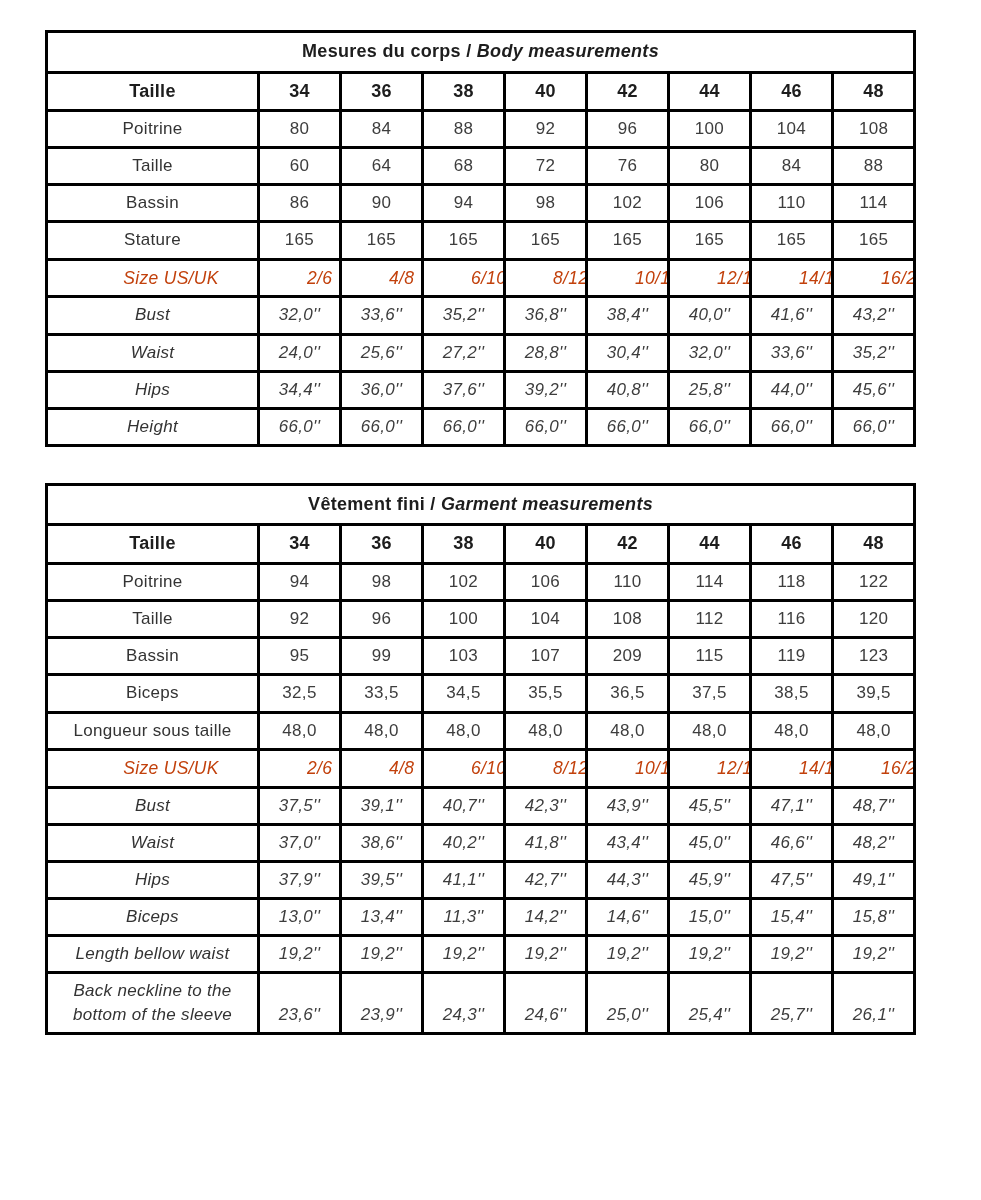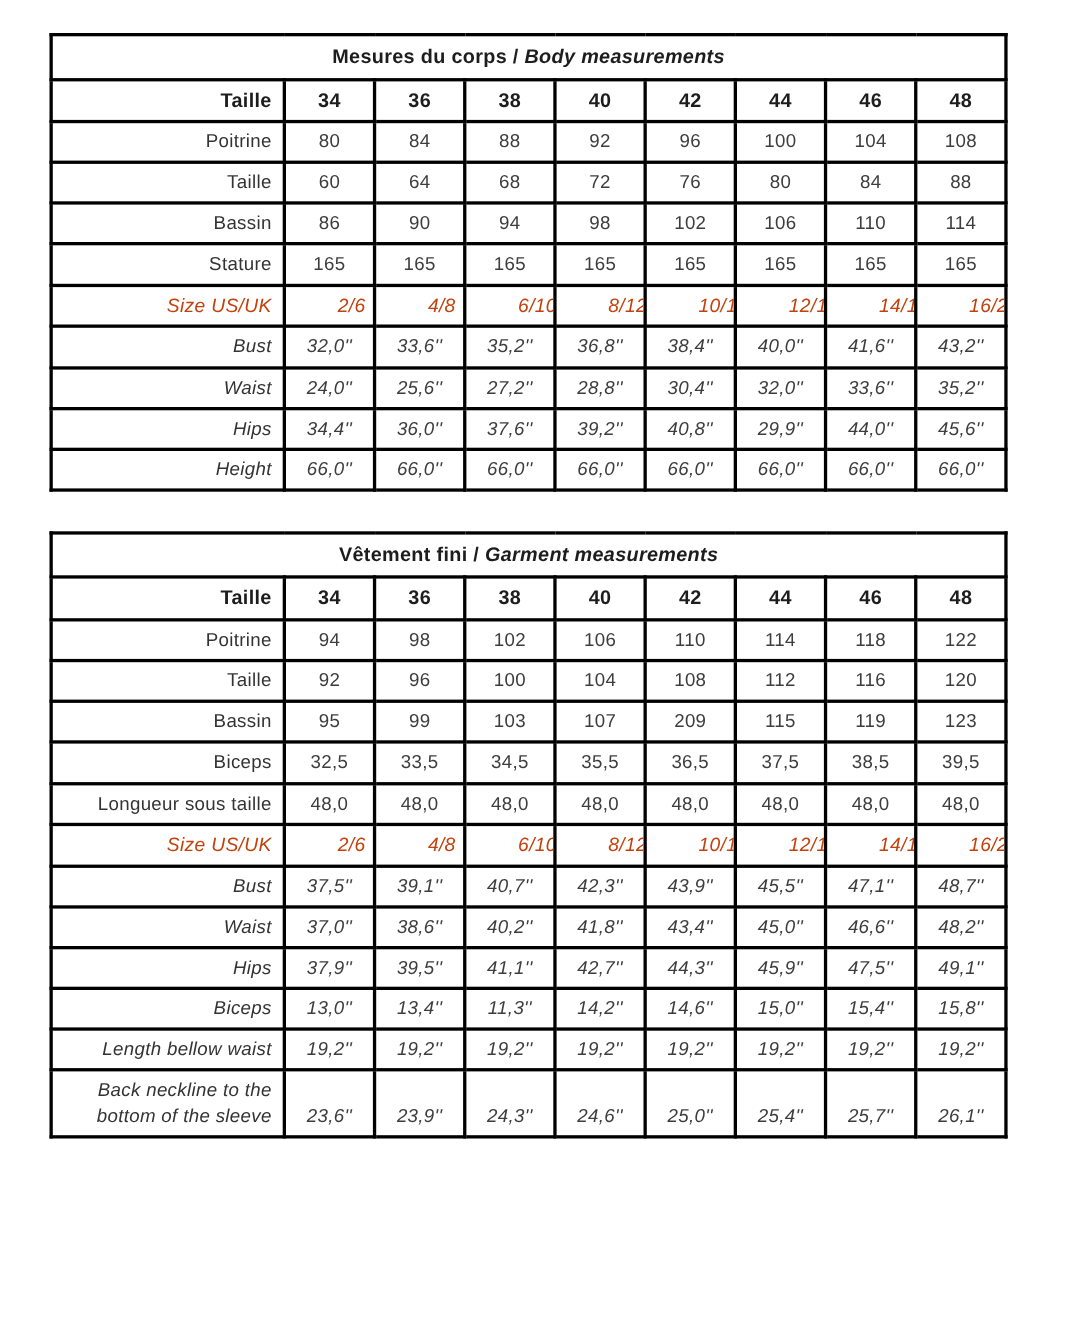--- a/index.html
+++ b/index.html
@@ -37,21 +37,21 @@
   }
   td.title-cell {
     text-align: center;
     font-weight: 700;
     font-size: 18px;
     color: #1d1d1d;
     padding: 6px 8px;
   }
   td.title-cell .t-en { font-style: italic; }
   td.label-cell {
-    text-align: right;
+    text-align: center;
     vertical-align: top;
     padding-left: 10px;
     padding-right: 10px;
   }
   td.value-cell {
     text-align: center;
     vertical-align: bottom;
     color: #3d3d3d;
   }
   tr.row-header td {
@@ -179,21 +179,21 @@
           <td class="value-cell">33,6''</td>
           <td class="value-cell">35,2''</td>
         </tr>
         <tr class="row-imperial">
           <td class="label-cell">Hips</td>
           <td class="value-cell">34,4''</td>
           <td class="value-cell">36,0''</td>
           <td class="value-cell">37,6''</td>
           <td class="value-cell">39,2''</td>
           <td class="value-cell">40,8''</td>
-          <td class="value-cell">29,9''</td>
+          <td class="value-cell">25,8''</td>
           <td class="value-cell">44,0''</td>
           <td class="value-cell">45,6''</td>
         </tr>
         <tr class="row-imperial">
           <td class="label-cell">Height</td>
           <td class="value-cell">66,0''</td>
           <td class="value-cell">66,0''</td>
           <td class="value-cell">66,0''</td>
           <td class="value-cell">66,0''</td>
           <td class="value-cell">66,0''</td>

